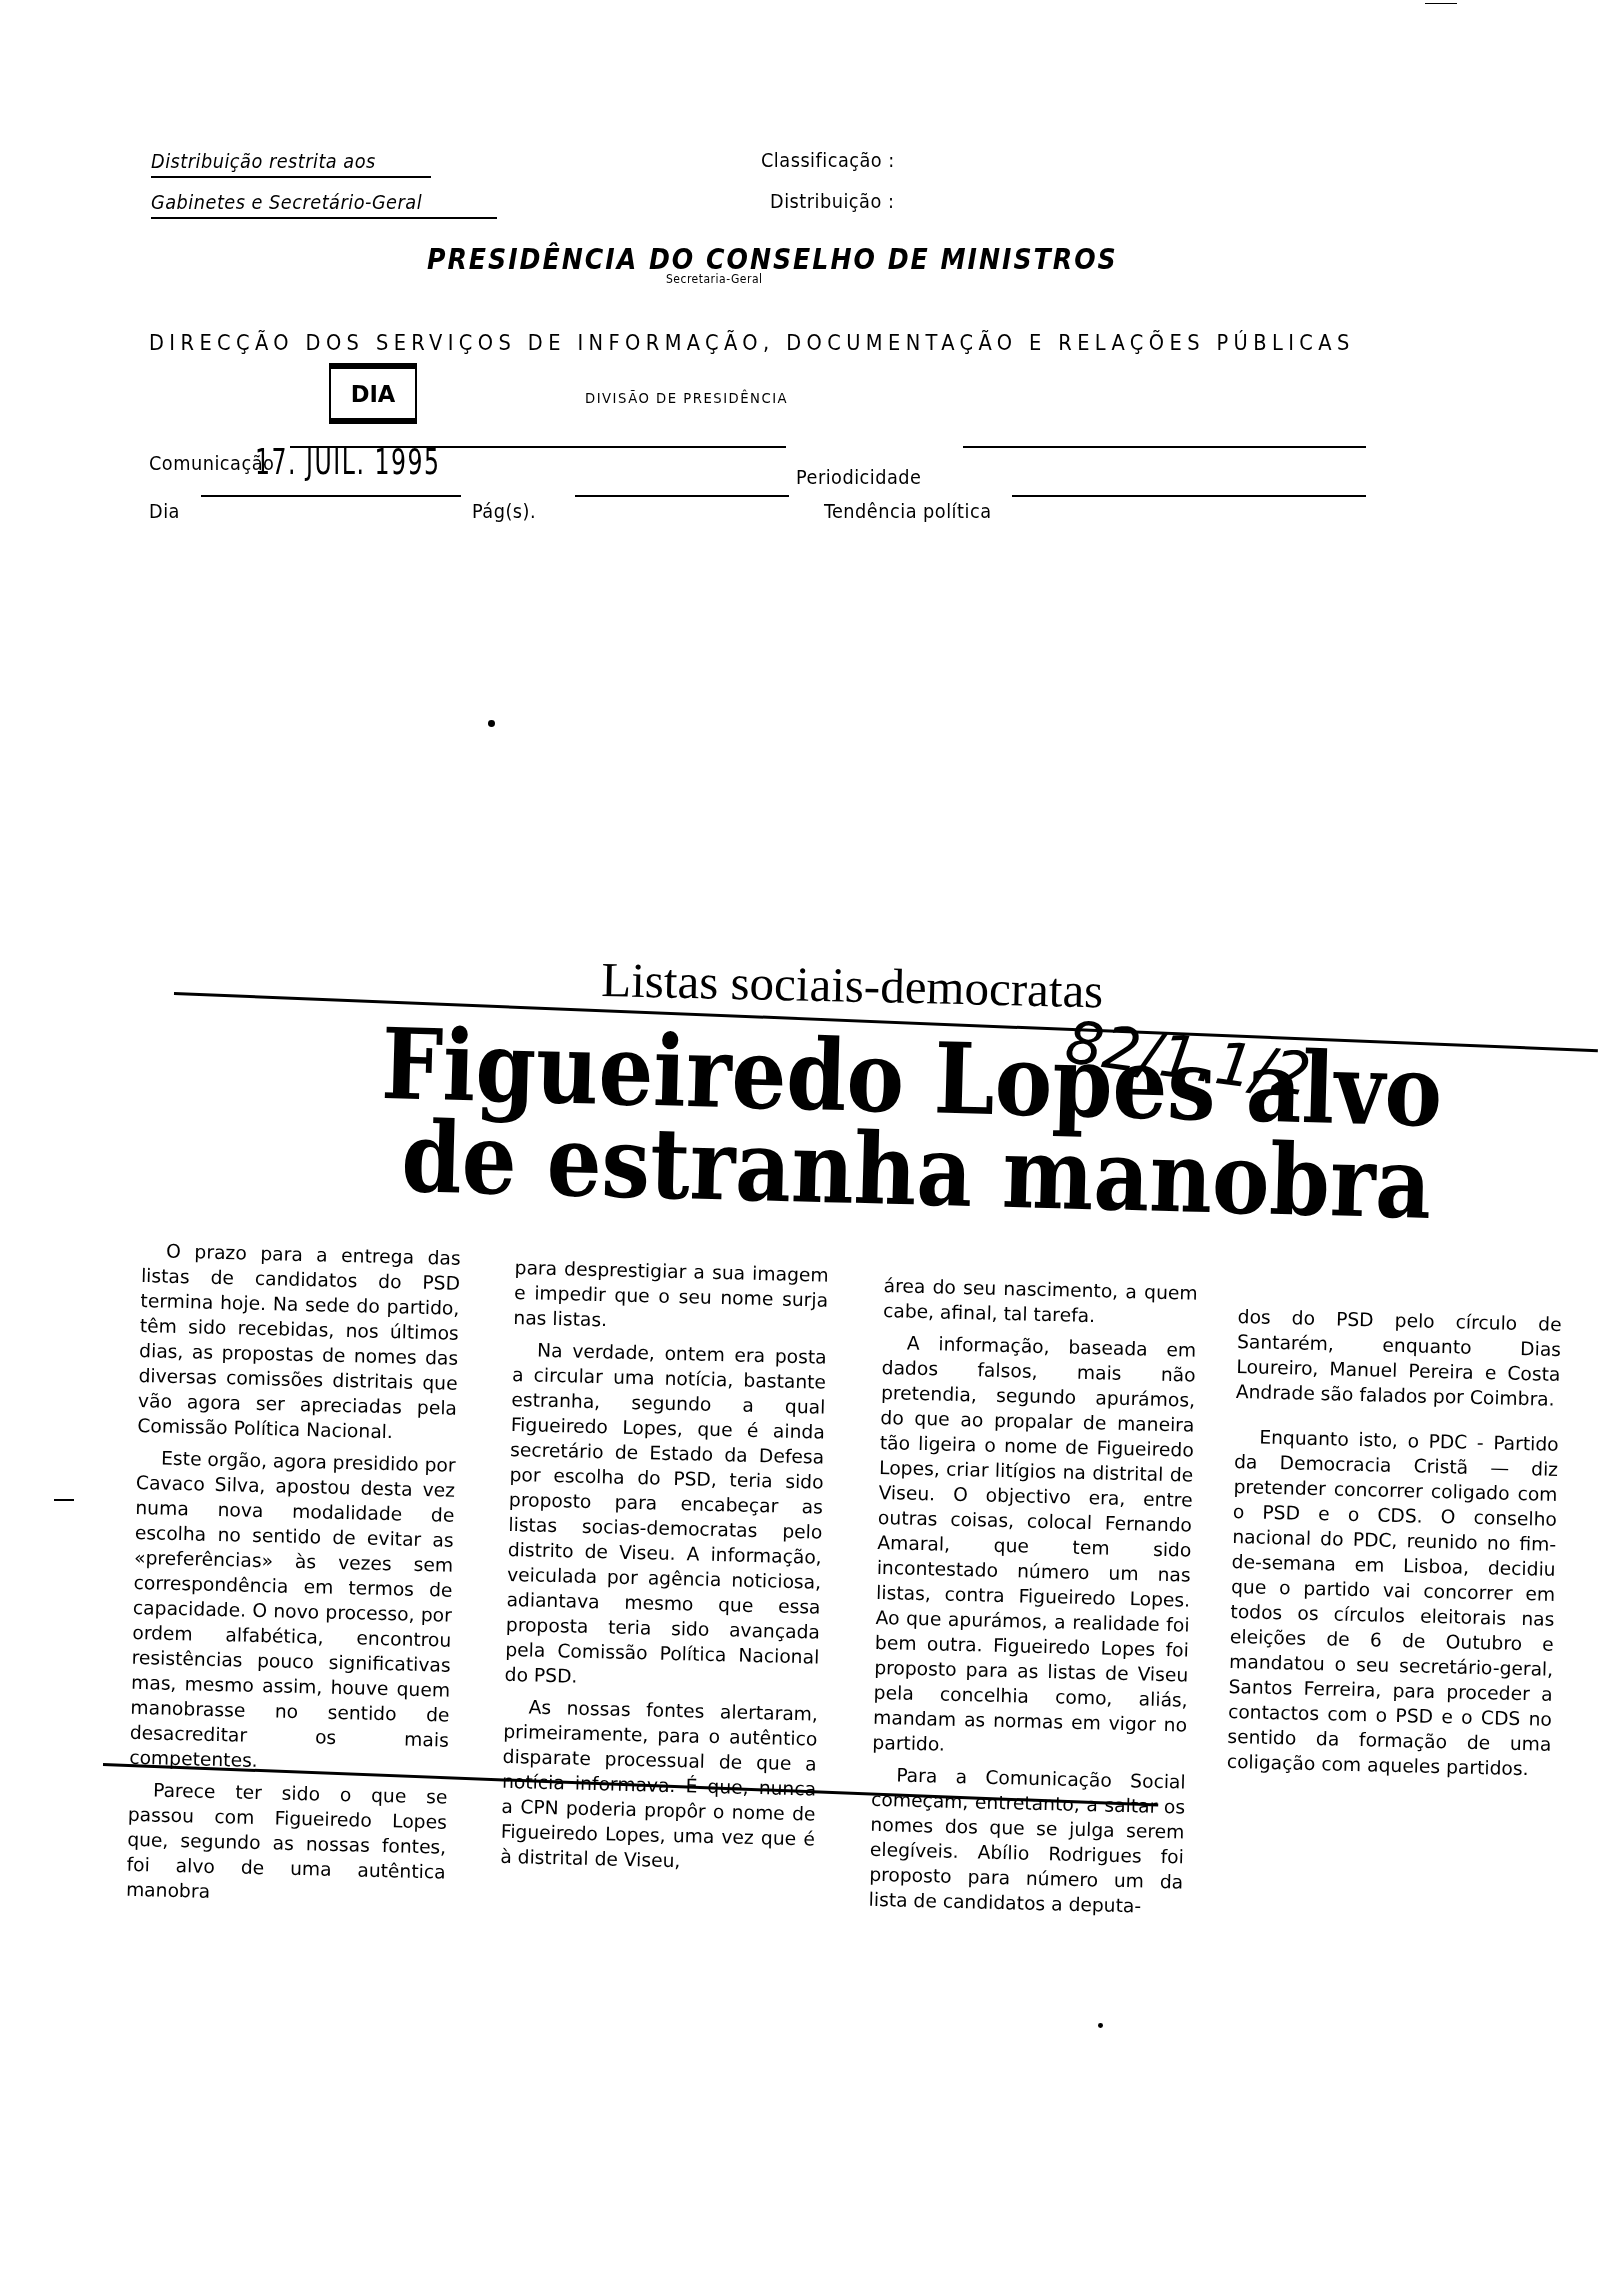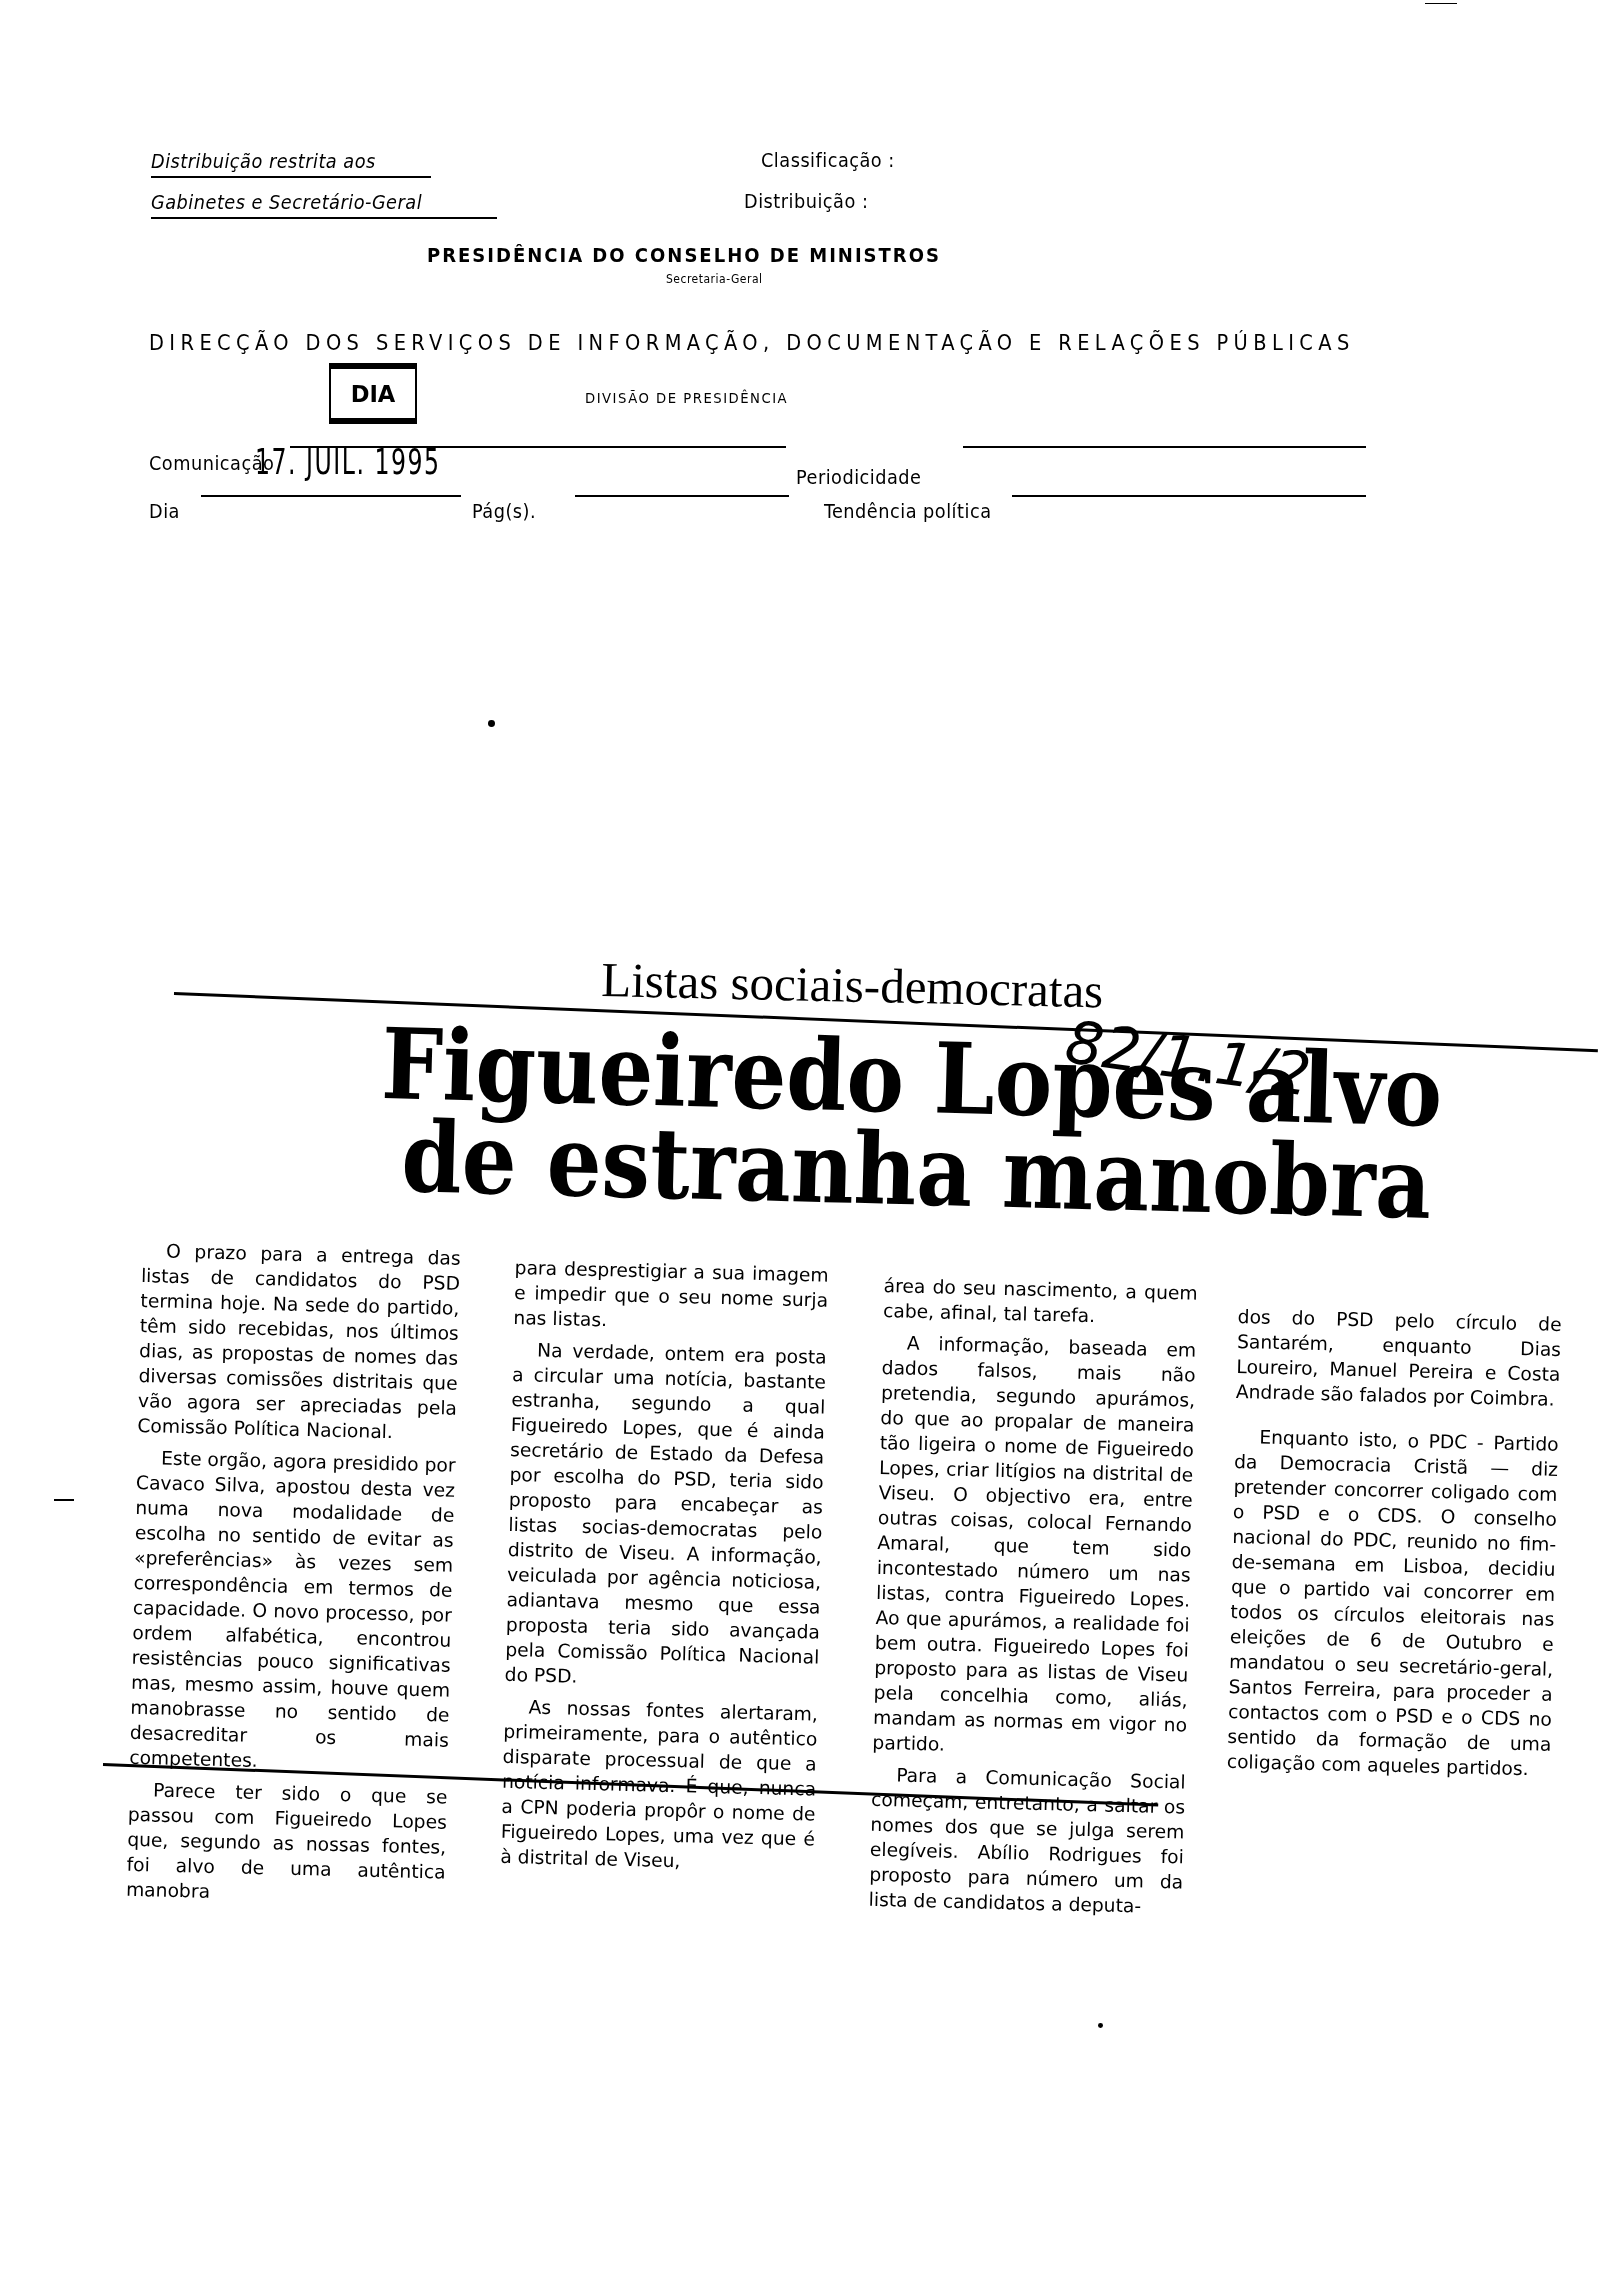--- a/index.html
+++ b/index.html
@@ -26,23 +26,23 @@
 </head>
 <body>
 
 <div class="abs" style="left:1425px;top:2.5px;width:29.5px;height:1.5px;background:#000;"></div>
 <div class="abs" style="left:1447px;top:2.5px;width:9.8px;height:1.5px;background:#000;"></div>
 
 <div class="abs form-text italic ul" style="left:151px;top:122px;width:280px;">Distribuição restrita aos</div>
 <div class="abs form-text italic ul" style="left:151px;top:163px;width:346px;">Gabinetes e Secretário-Geral</div>
 
 <div class="abs form-text" style="left:761px;top:121px;text-align:center;">Classificação :</div>
-<div class="abs form-text" style="left:744px;top:162px;text-align:right;">Distribuição :</div>
+<div class="abs form-text" style="left:770px;top:162px;text-align:right;">Distribuição :</div>
 
-<div class="abs form-text" style="left:427px;top:215px;font-size:20px;font-weight:bold;letter-spacing:2px;">PRESIDÊNCIA DO CONSELHO DE MINISTROS</div>
+<div class="abs form-text" style="left:427px;top:215px;font-size:28px;font-weight:bold;letter-spacing:2px;font-style:italic;">PRESIDÊNCIA DO CONSELHO DE MINISTROS</div>
 <div class="abs form-text" style="left:666px;top:244px;font-size:12px;">Secretaria-Geral</div>
 <div class="abs form-text" style="left:149px;top:302px;font-size:21.6px;letter-spacing:5.4px;white-space:nowrap;">DIRECÇÃO DOS SERVIÇOS DE INFORMAÇÃO, DOCUMENTAÇÃO E RELAÇÕES PÚBLICAS</div>
 <div class="abs form-text" style="left:585px;top:361px;font-size:14.7px;letter-spacing:1.5px;">DIVISÃO DE PRESIDÊNCIA</div>
 
 <div class="abs stamp-box" style="left:329px;top:363px;">
   <span>DIA</span>
 </div>
 
 <div class="abs form-text" style="left:149px;top:424px;">Comunicação</div>
 <div class="abs fill-line" style="left:290px;top:426px;width:496px;"></div>

